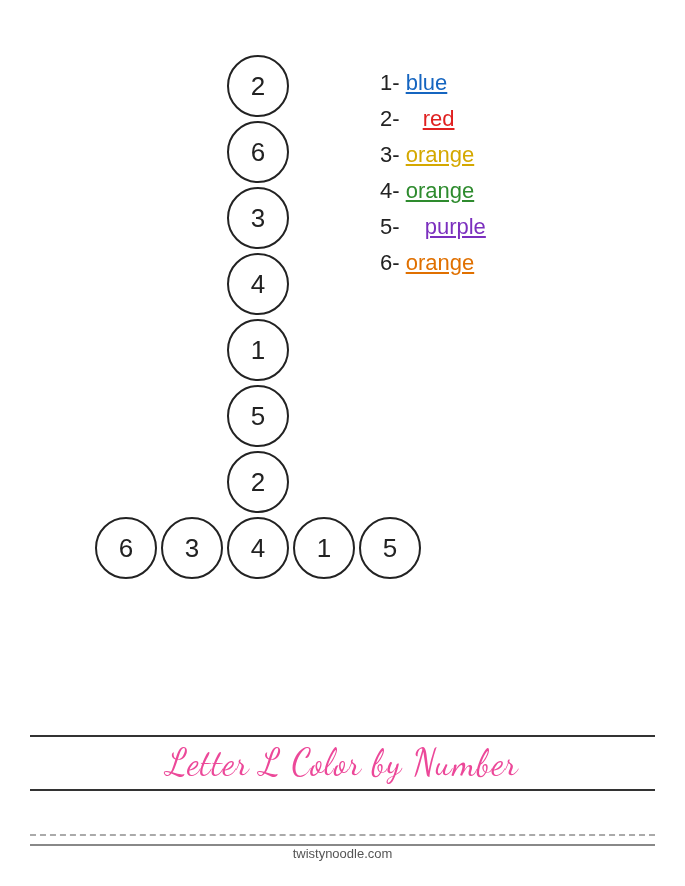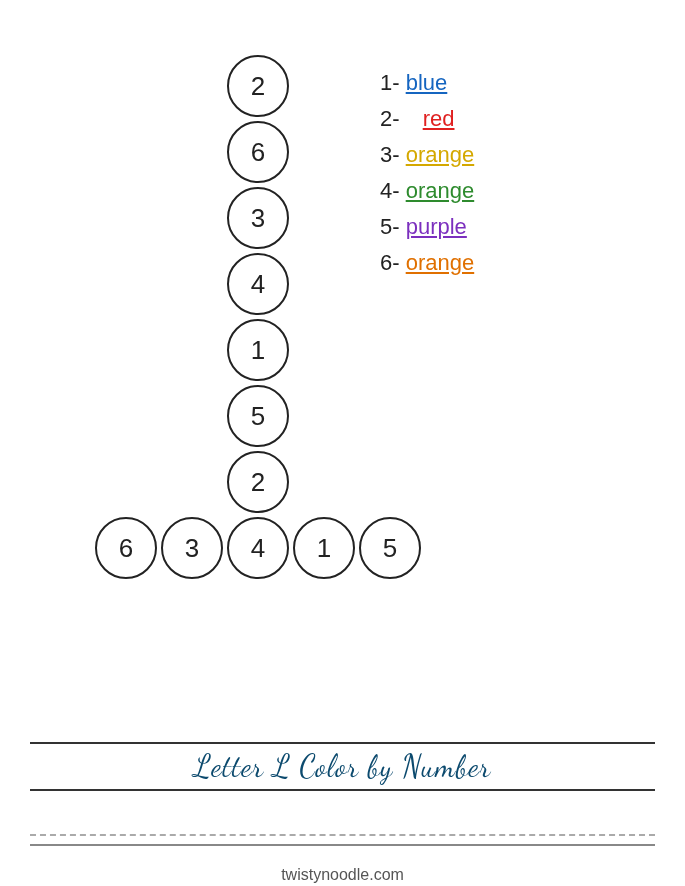--- a/index.html
+++ b/index.html
@@ -76,41 +76,41 @@
 
     .legend-item span.color-word {
       font-weight: 400;
       text-decoration: underline;
     }
 
     .blue { color: #1565C0; }
     .red { color: #e02020; margin-left: 17px; }
     .yellow { color: #d4a800; }
     .green { color: #2e8b2e; }
-    .purple { color: #7b2fbe; }
+    .purple { color: #7b2fbe; margin-left: 19px; }
     .orange { color: #e07000; }
 
     
     .title-area {
       position: absolute;
       bottom: 95px;
       left: 30px;
       right: 30px;
     }
 
     .title-line {
       width: 100%;
       border-top: 2px solid #333;
       margin-bottom: 2px;
     }
 
     .title-text {
       font-family: 'Segoe Script', 'Dancing Script', cursive;
-      font-size: 30px;
-      color: #0c4a6e;
+      font-size: 36px;
+      color: #ec4899;
       text-align: center;
       line-height: 1.1;
       padding: 4px 0;
       letter-spacing: 1px;
     }
 
     .title-bottom-line {
       width: 100%;
       border-top: 2px solid #333;
       margin-top: 2px;
@@ -130,24 +130,24 @@
     }
 
     .solid-line-bottom {
       width: 100%;
       border-top: 2px solid #888;
     }
 
     
     .footer {
       position: absolute;
-      bottom: 2px;
+      bottom: 25px;
       width: 100%;
       text-align: center;
-      font-size: 16px;
+      font-size: 13px;
       color: #555;
     }
   </style>
 </head>
 <body>
 
 <div class="page">
 
   <div class="circles-container">
     <div class="vertical-col">

